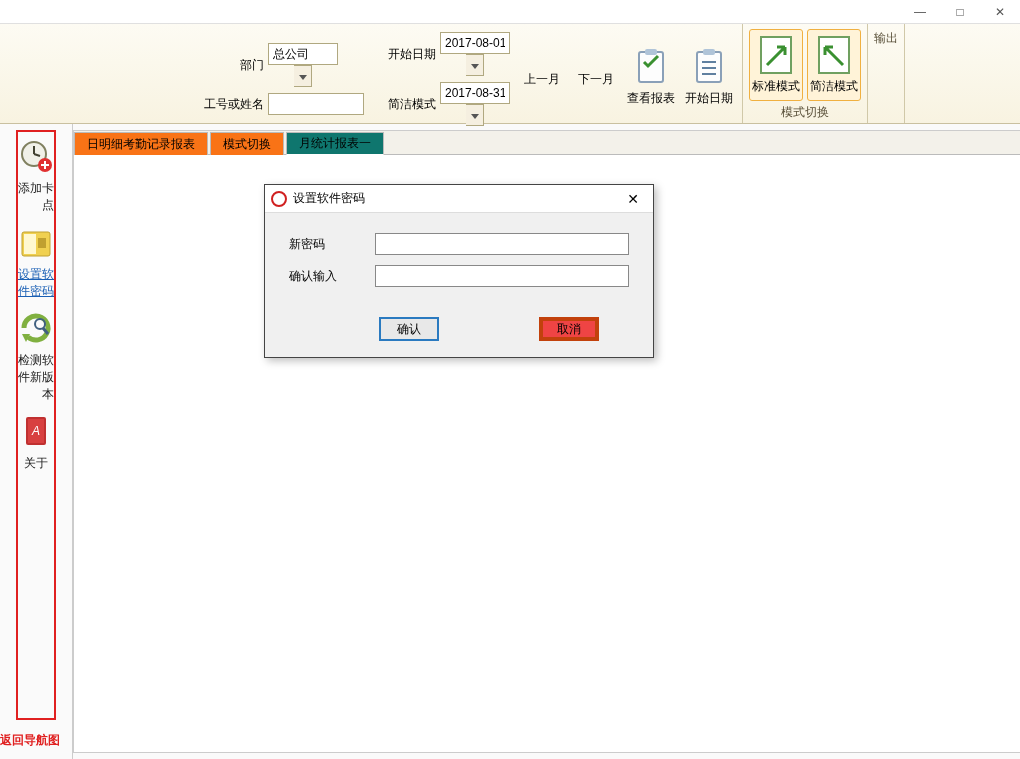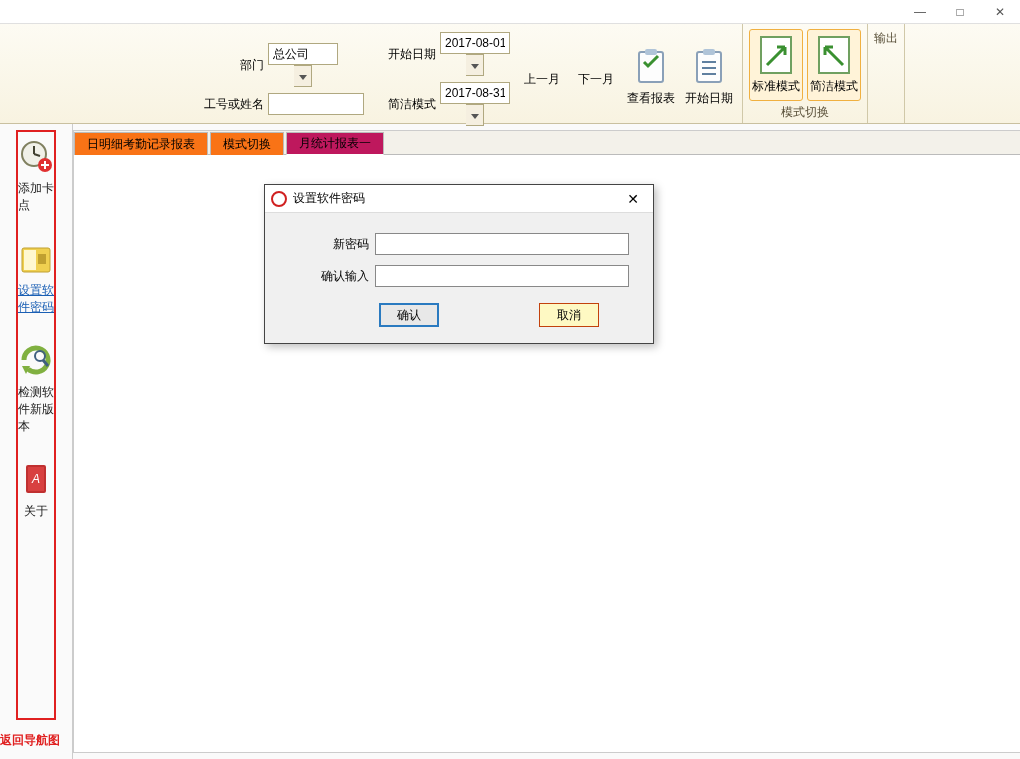--- a/index.html
+++ b/index.html
@@ -33,51 +33,51 @@
   .big-btn .icon-box { width: 36px; height: 42px; display: flex; align-items: center; justify-content: center; }
   .big-btn-label { font-size: 12px; text-align: center; line-height: 1.1; }
 
   .mode-active { border: 1px solid #f0b040; background: #fff3d8; border-radius: 3px; }
 
   
   .main { position: absolute; top: 124px; left: 0; right: 0; bottom: 0; display: flex; }
 
   
   .sidepanel { width: 186px; background: #fafafa; border-right: 1px solid #ccc; display: flex; flex-direction: column; }
-  .side-inner { flex: 1; margin: 6px 16px; border: 2px solid #e02020; padding: 6px 0 10px 0; display: flex; flex-direction: column; align-items: center; gap: 26px; }
+  .side-inner { flex: 1; margin: 6px 16px; border: 2px solid #e02020; padding: 6px 0 10px 0; display: flex; flex-direction: column; align-items: center; gap: 10px; text-align: right; }
   .side-item { display: flex; flex-direction: column; align-items: center; gap: 6px; cursor: default; }
   .side-item .s-icon { width: 36px; height: 36px; display: flex; align-items: center; justify-content: center; }
   .side-item-label { color: #222; }
   .side-item.selected .side-item-label { color: #1a5fb4; text-decoration: underline; }
   .side-footer { text-align: left; color: #e02020; font-weight: bold; padding: 6px 0 10px 0; cursor: default; }
 
   
   .content { flex: 1; display: flex; flex-direction: column; background: #fff; border: 1px solid #ccc; margin: 6px 6px 6px 0; }
   .tabs { display: flex; height: 24px; background: #f3f1ea; border-bottom: 1px solid #bbb; }
   .tab { padding: 2px 12px; border: 1px solid #bbb; border-bottom: none; background: #f97316; margin-right: 2px; display: flex; align-items: center; cursor: default; position: relative; top: 1px; }
-  .tab.active { background: #be185d; border-bottom: 1px solid #fff; }
+  .tab.active { background: #0f766e; border-bottom: 1px solid #fff; }
   .tab-body { flex: 1; background: #fff; position: relative; overflow: auto; }
   .tab-body::-webkit-scrollbar { width: 16px; height: 16px; }
   .tab-body::-webkit-scrollbar-track { background: #f0f0f0; }
   .tab-body::-webkit-scrollbar-thumb { background: #c0c0c0; }
   .tab-body-inner { min-width: 100%; min-height: 100%; }
 
   
   .dialog-overlay { position: absolute; top: 124px; left: 186px; right: 0; bottom: 0; pointer-events: none; }
   .dialog { position: absolute; left: 78px; top: 60px; width: 390px; background: #f0f0f0; border: 1px solid #444; box-shadow: 3px 3px 8px rgba(0,0,0,0.25); pointer-events: auto; }
   .dialog-title { height: 28px; background: #fff; border-bottom: 1px solid #ddd; display: flex; align-items: center; padding: 0 6px; gap: 6px; }
   .dialog-title .t-icon { width: 16px; height: 16px; border: 2px solid #d02020; border-radius: 50%; }
   .dialog-title-text { flex: 1; }
   .dialog-close { width: 28px; height: 22px; display: flex; align-items: center; justify-content: center; font-size: 14px; cursor: default; }
   .dialog-body { padding: 20px 24px 16px 24px; display: flex; flex-direction: column; gap: 10px; }
   .dlg-row { display: flex; align-items: center; gap: 6px; }
-  .dlg-label { width: 80px; text-align: right; }
+  .dlg-label { width: 80px; }
   .dlg-input { flex: 1; height: 22px; border: 1px solid #888; background: #fff; }
-  .dlg-btns { display: flex; justify-content: space-between; padding: 0 30px 0 90px; margin-top: 6px; }
-  .dlg-btn { width: 60px; height: 24px; border: 1px solid #c2410c; background: #fef9c3; cursor: default; }
+  .dlg-btns { display: flex; justify-content: space-between; padding: 0 30px 0 90px; margin-top: 20px; }
+  .dlg-btn { width: 60px; height: 24px; border: 4px solid #c2410c; background: #ef4444; cursor: default; }
   .dlg-btn.primary { border: 2px solid #2a7ac0; background: #e8e8e8; }
 
   
   .chev::before { content: ""; display: inline-block; width: 0; height: 0; border-left: 4px solid transparent; border-right: 4px solid transparent; border-top: 5px solid #555; }
 
   
   svg { display: block; }
 </style>
 </head>
 <body>

